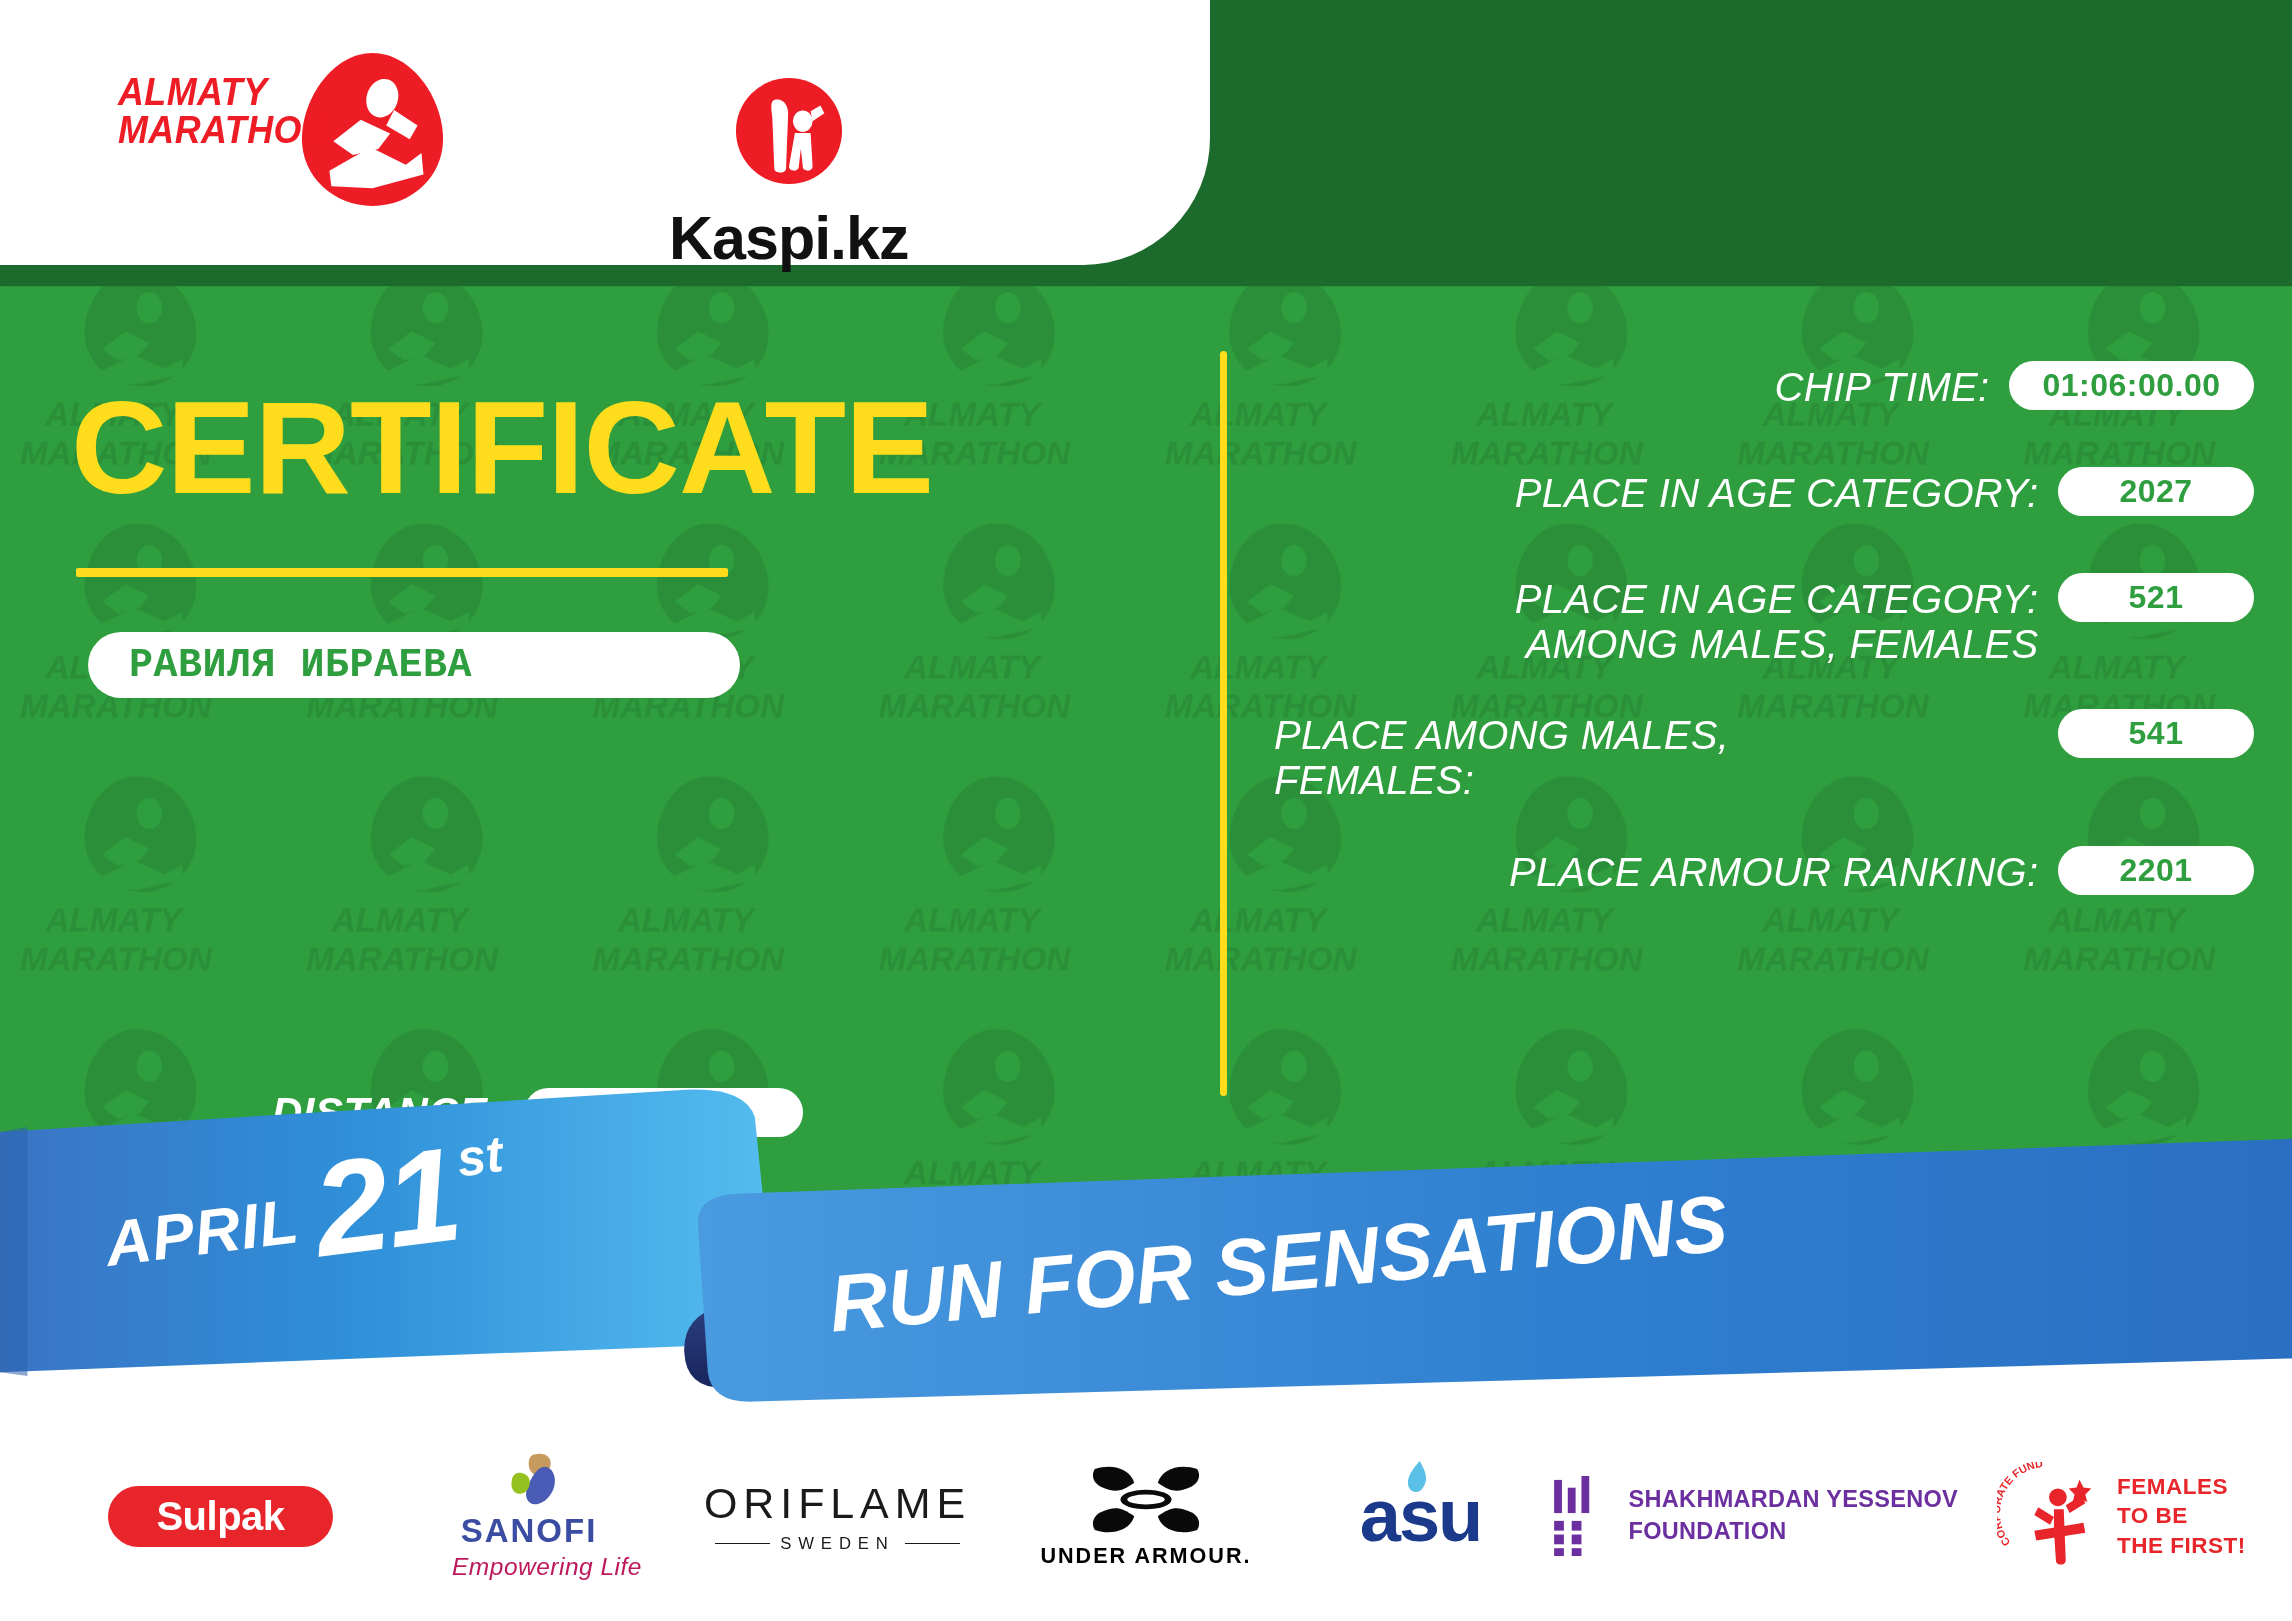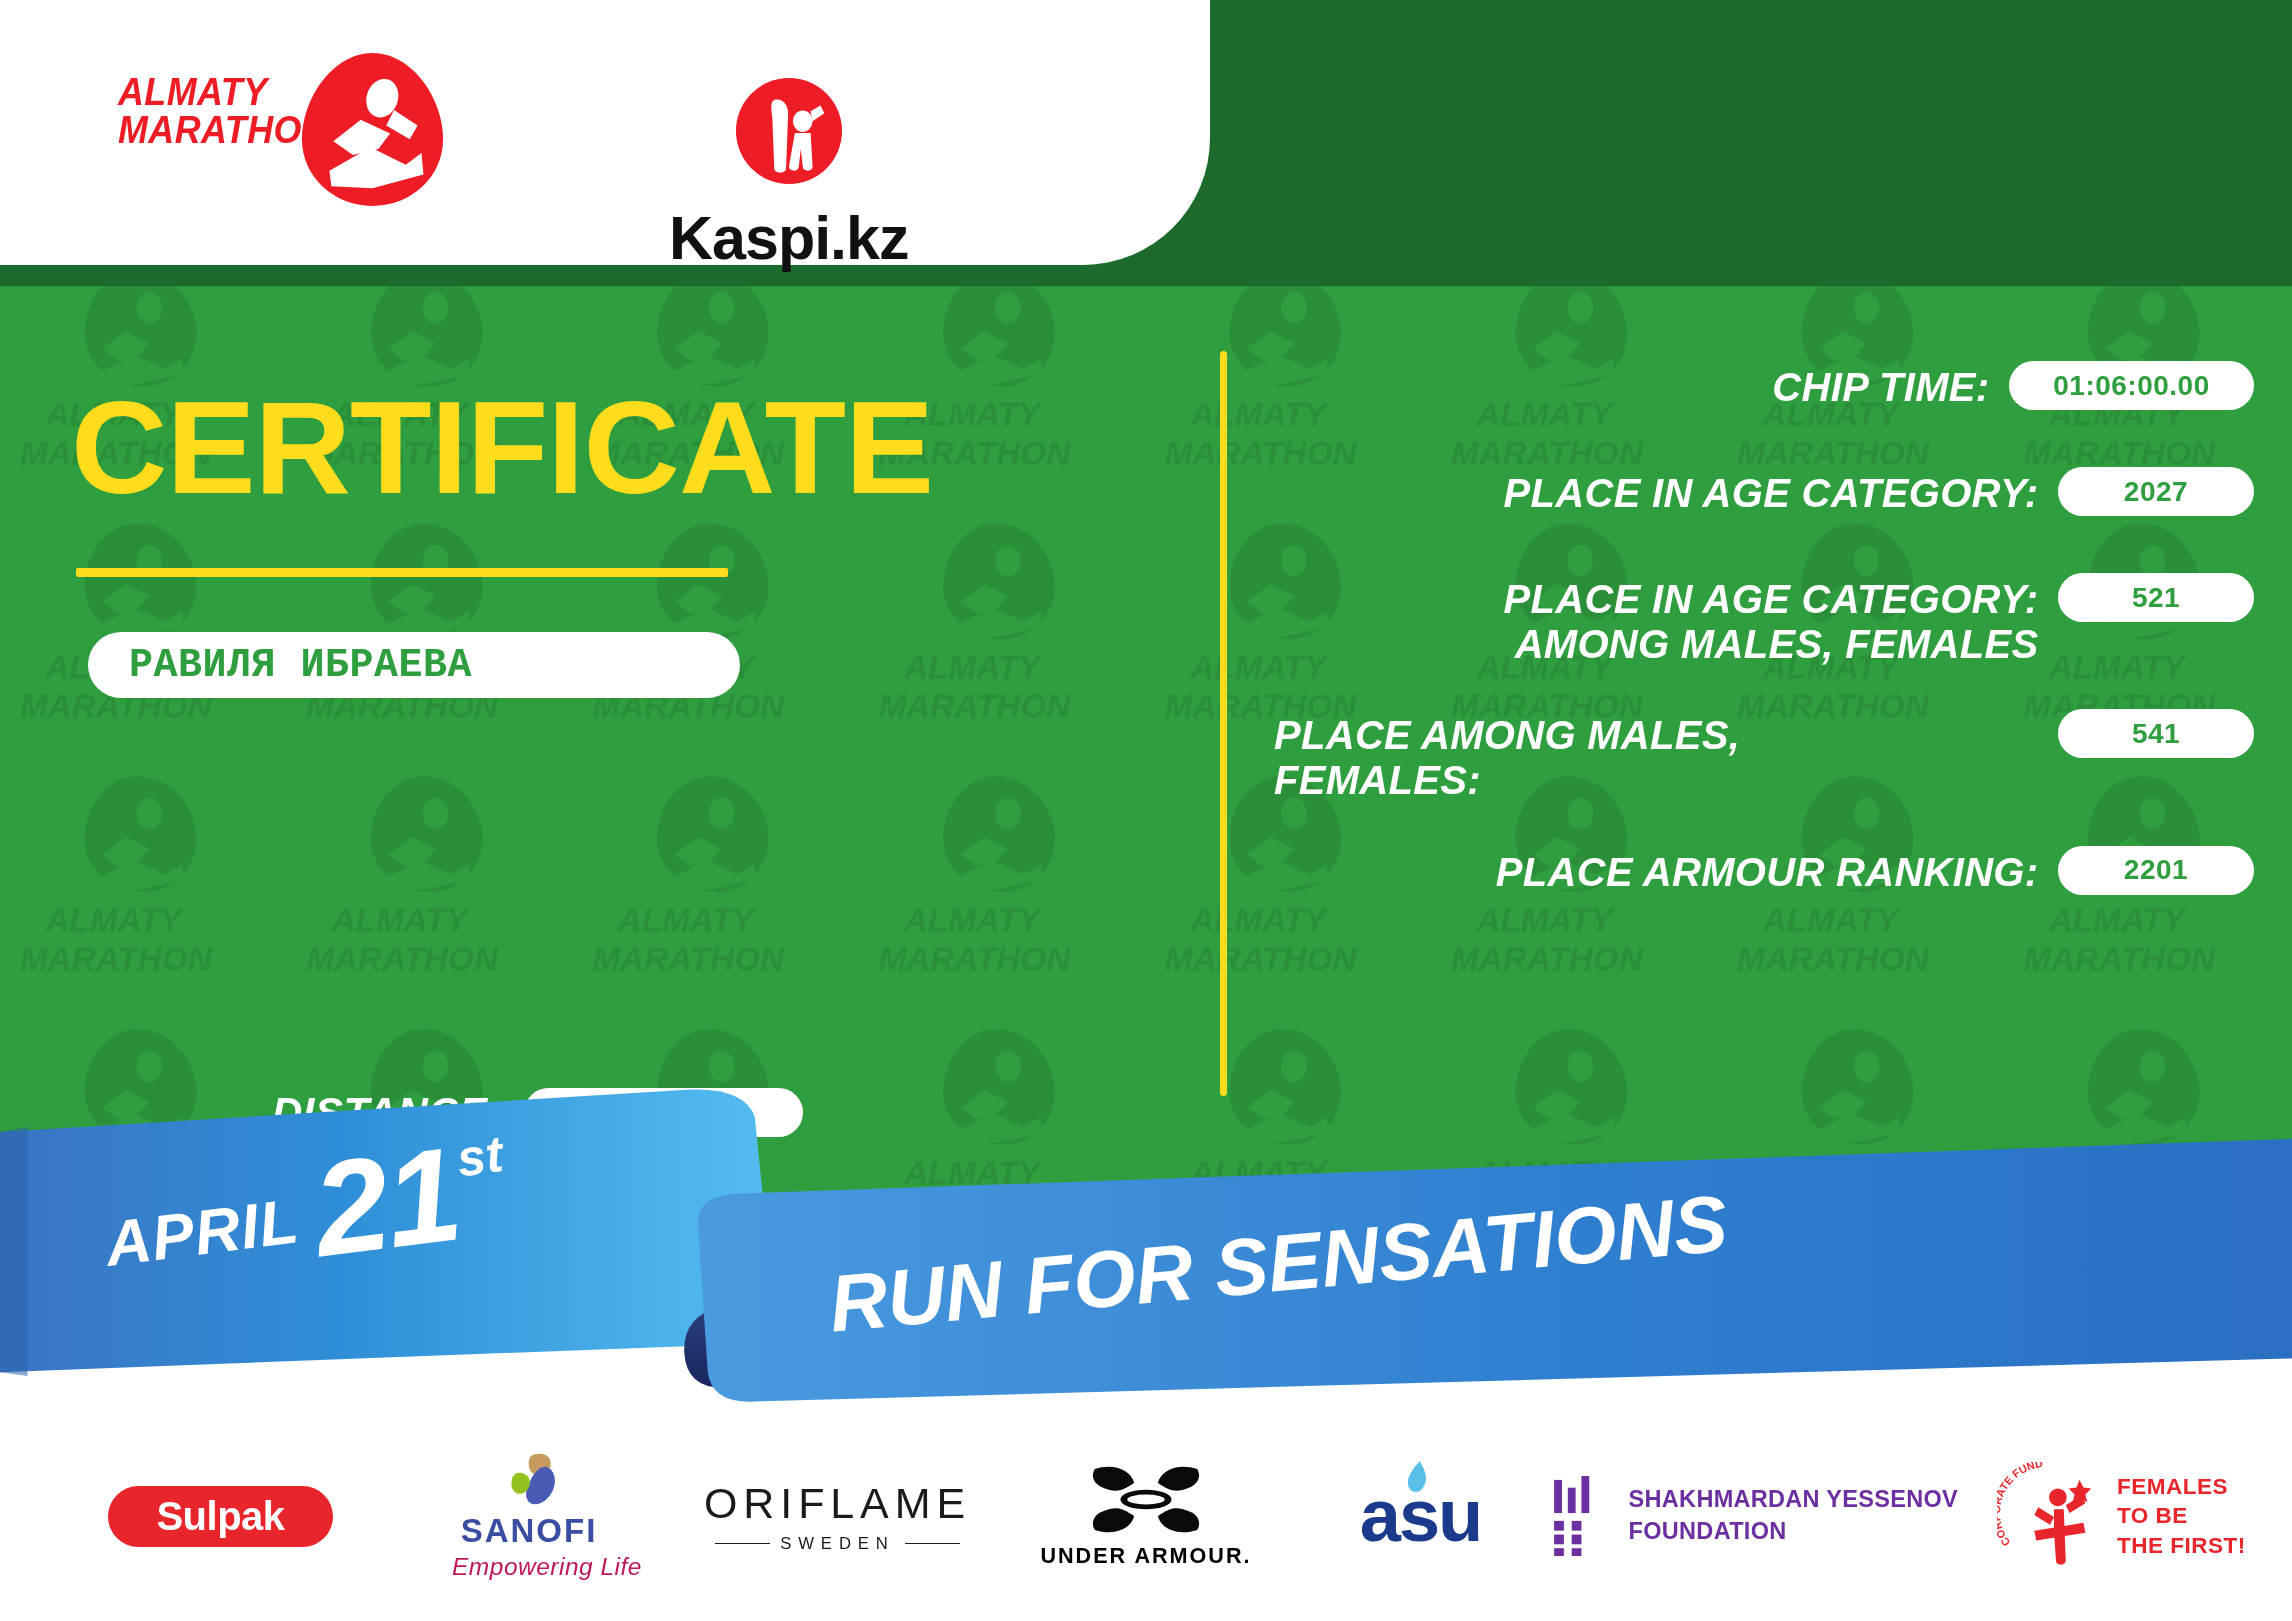--- a/index.html
+++ b/index.html
@@ -203,21 +203,21 @@
   .stat-row {
     position: relative;
     display: flex;
     align-items: flex-start;
     justify-content: flex-end;
     margin-bottom: 43px;
     min-height: 63px;
   }
   .stat-row .stat-lbl {
     color: #ffffff;
-    font-weight: 700;
+    font-weight: 400;
     font-style: italic;
     font-size: 40px;
     line-height: 1.12;
     letter-spacing: 0.3px;
     text-align: right;
     padding-top: 3.9px;
     flex: 1 1 auto;
   }
   .stat-row .stat-lbl.left-align { text-align: left; }
   .stat-row .stat-pill {
@@ -227,21 +227,21 @@
     background: #ffffff;
     border-radius: 25.5px;
     display: flex;
     align-items: center;
     justify-content: center;
     margin-left: 19.6px;
   }
   .stat-row .stat-pill span {
     color: #2e9e3e;
     font-weight: 900;
-    font-size: 28px;
+    font-size: 32px;
     letter-spacing: 0.5px;
   }
   #stat-0 .stat-pill { width: 245px; }
 
   
   .ribbon-wrap {
     position: absolute;
     left: 0; top: 1078px;
     width: 2293px; height: 353px;
     z-index: 8;

